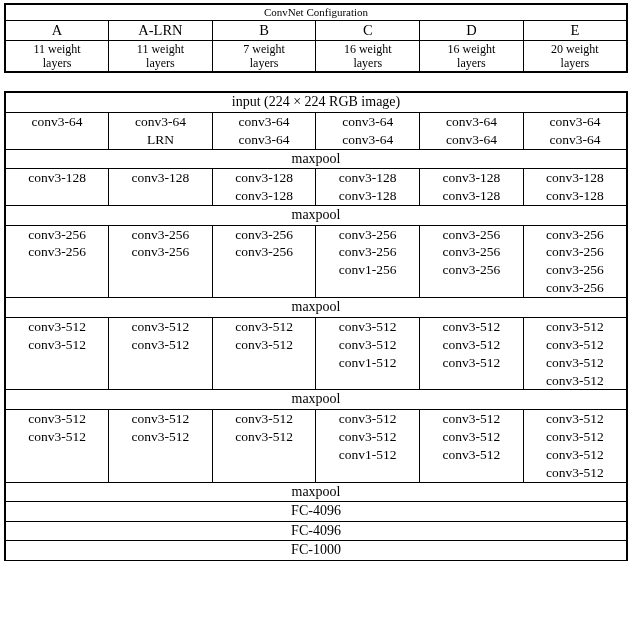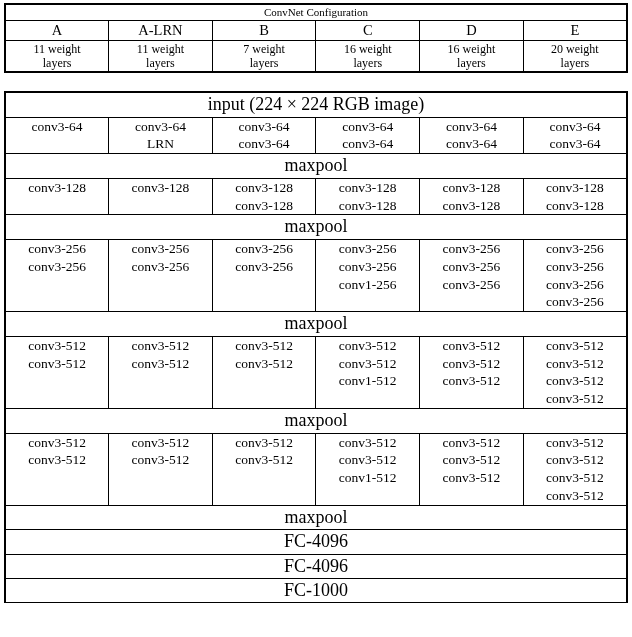--- a/index.html
+++ b/index.html
@@ -46,21 +46,21 @@
   }
   .colhead {
     font-size: 14.5px;
     padding: 2px 0 3px 0;
   }
   .weights {
     font-size: 12px;
     padding: 2px 0 3px 0;
   }
   .span-cell {
-    font-size: 18px;
+    font-size: 14px;
     padding: 2px 0 2px 0;
   }
   .bold { font-weight: normal; }
   .blank { height: 3px; }
   .pad-block { padding-top: 2px; padding-bottom: 2px; }
 </style>
 </head>
 <body>
 
 <div class="sheet">

